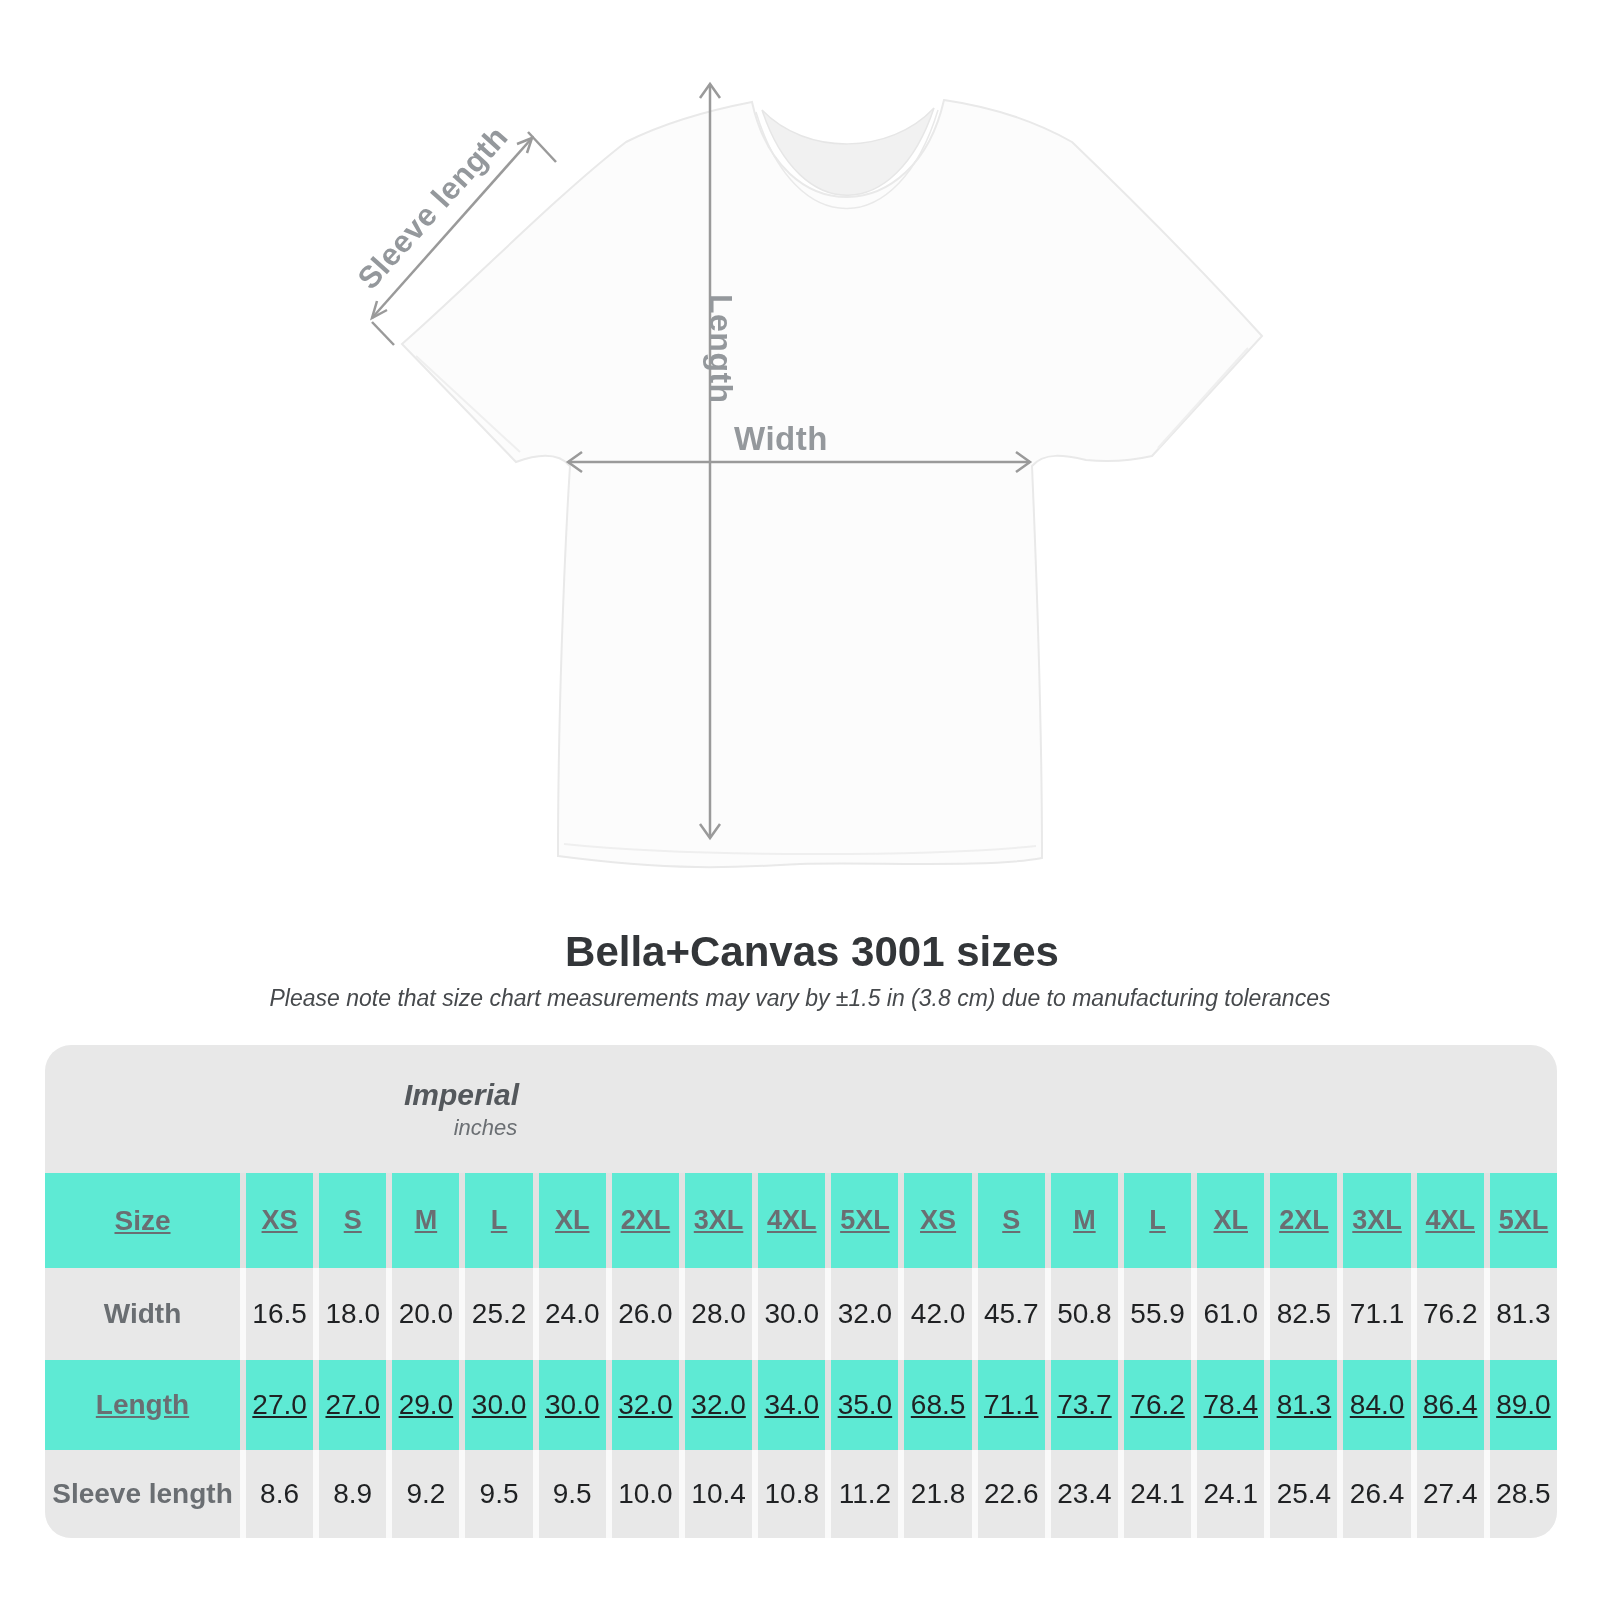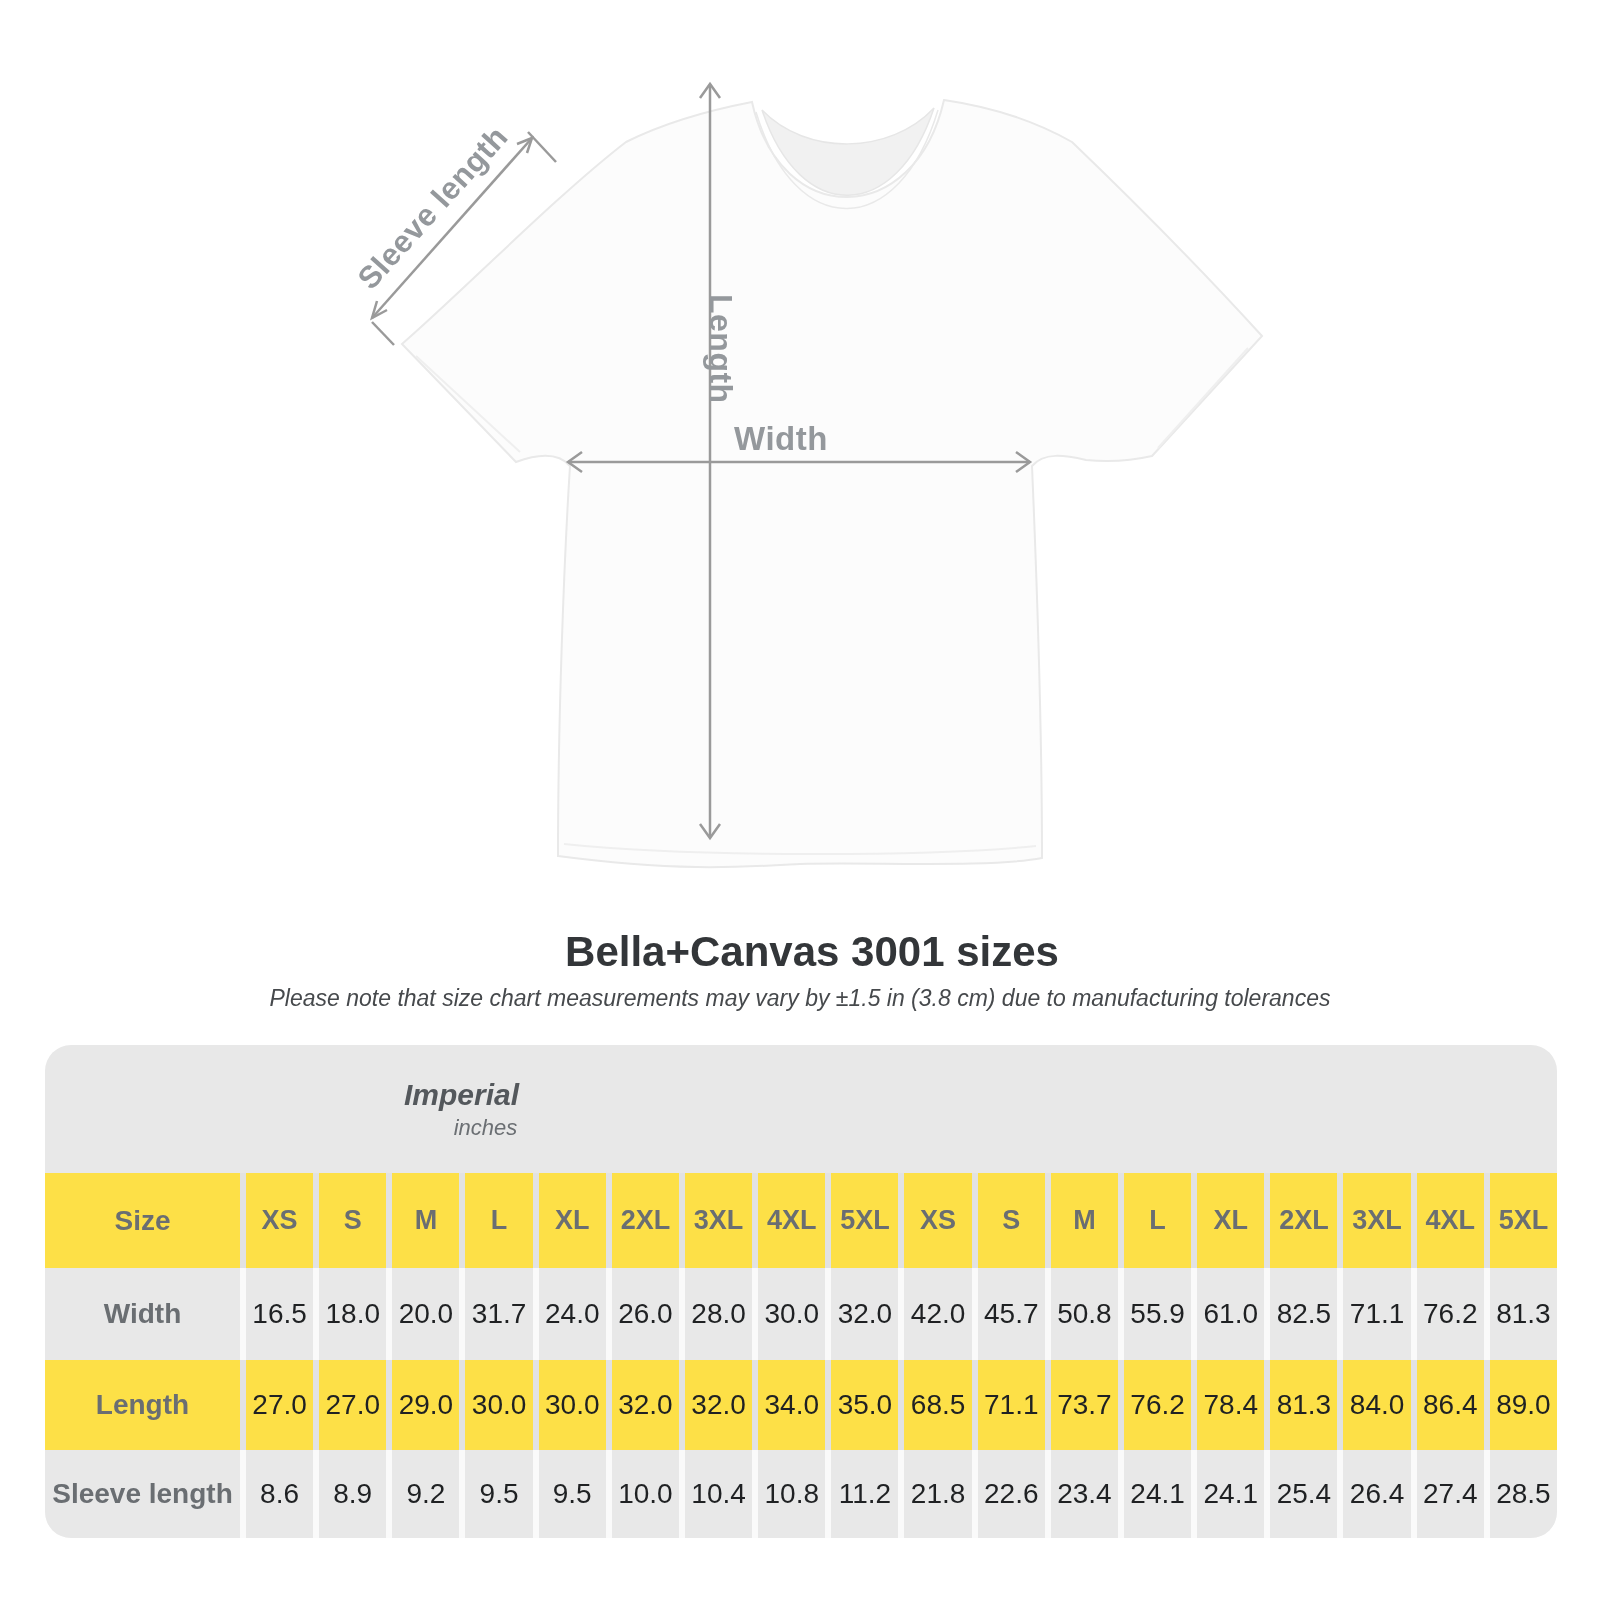--- a/index.html
+++ b/index.html
@@ -25,21 +25,21 @@
               border-radius:26px;overflow:hidden;background:#fff;}
   #unit-band{display:grid;grid-template-columns:833px 679px;height:128px;background:#e8e8e8;}
   .unit-cell{display:flex;flex-direction:column;align-items:center;justify-content:center;gap:3px;}
   .unit-name{font-size:30px;font-weight:bold;font-style:italic;color:#54585c;}
   .unit-sub{font-size:22px;font-style:italic;color:#6b6f73;margin-left:48px;}
 
   .trow{display:grid;grid-template-columns:195px repeat(18,1fr);column-gap:6px;}
   .trow.white{background:#e2e2e2;}   
   .trow.gray{background:#fafafa;}
   .trow .cell{display:flex;align-items:center;justify-content:center;}
-  .trow.white .cell{background:#fde047;}
+  .trow.white .cell{background:#5eead4;text-decoration:underline;}
   .trow.gray  .cell{background:#e8e8e8;}
   .cell.hdr{font-size:27px;font-weight:bold;color:#6a6e72;}
   .cell.rowlabel{font-size:28px;font-weight:bold;color:#6a6e72;}
   .cell.val{font-size:28px;color:#1f2123;}
   #row-size{height:95px;}
   #table-rows .trow:nth-child(1){height:92px;}
   #table-rows .trow:nth-child(2){height:90px;}
   #table-rows .trow:nth-child(3){height:88px;}
 </style>
 </head>
@@ -129,21 +129,21 @@
         <div class="cell hdr">3XL</div>
         <div class="cell hdr">4XL</div>
         <div class="cell hdr">5XL</div>
       </div>
     <div id="table-rows">
         <div class="trow gray">
           <div class="cell rowlabel">Width</div>
           <div class="cell val">16.5</div>
           <div class="cell val">18.0</div>
           <div class="cell val">20.0</div>
-          <div class="cell val">31.7</div>
+          <div class="cell val">25.2</div>
           <div class="cell val">24.0</div>
           <div class="cell val">26.0</div>
           <div class="cell val">28.0</div>
           <div class="cell val">30.0</div>
           <div class="cell val">32.0</div>
           <div class="cell val">42.0</div>
           <div class="cell val">45.7</div>
           <div class="cell val">50.8</div>
           <div class="cell val">55.9</div>
           <div class="cell val">61.0</div>

